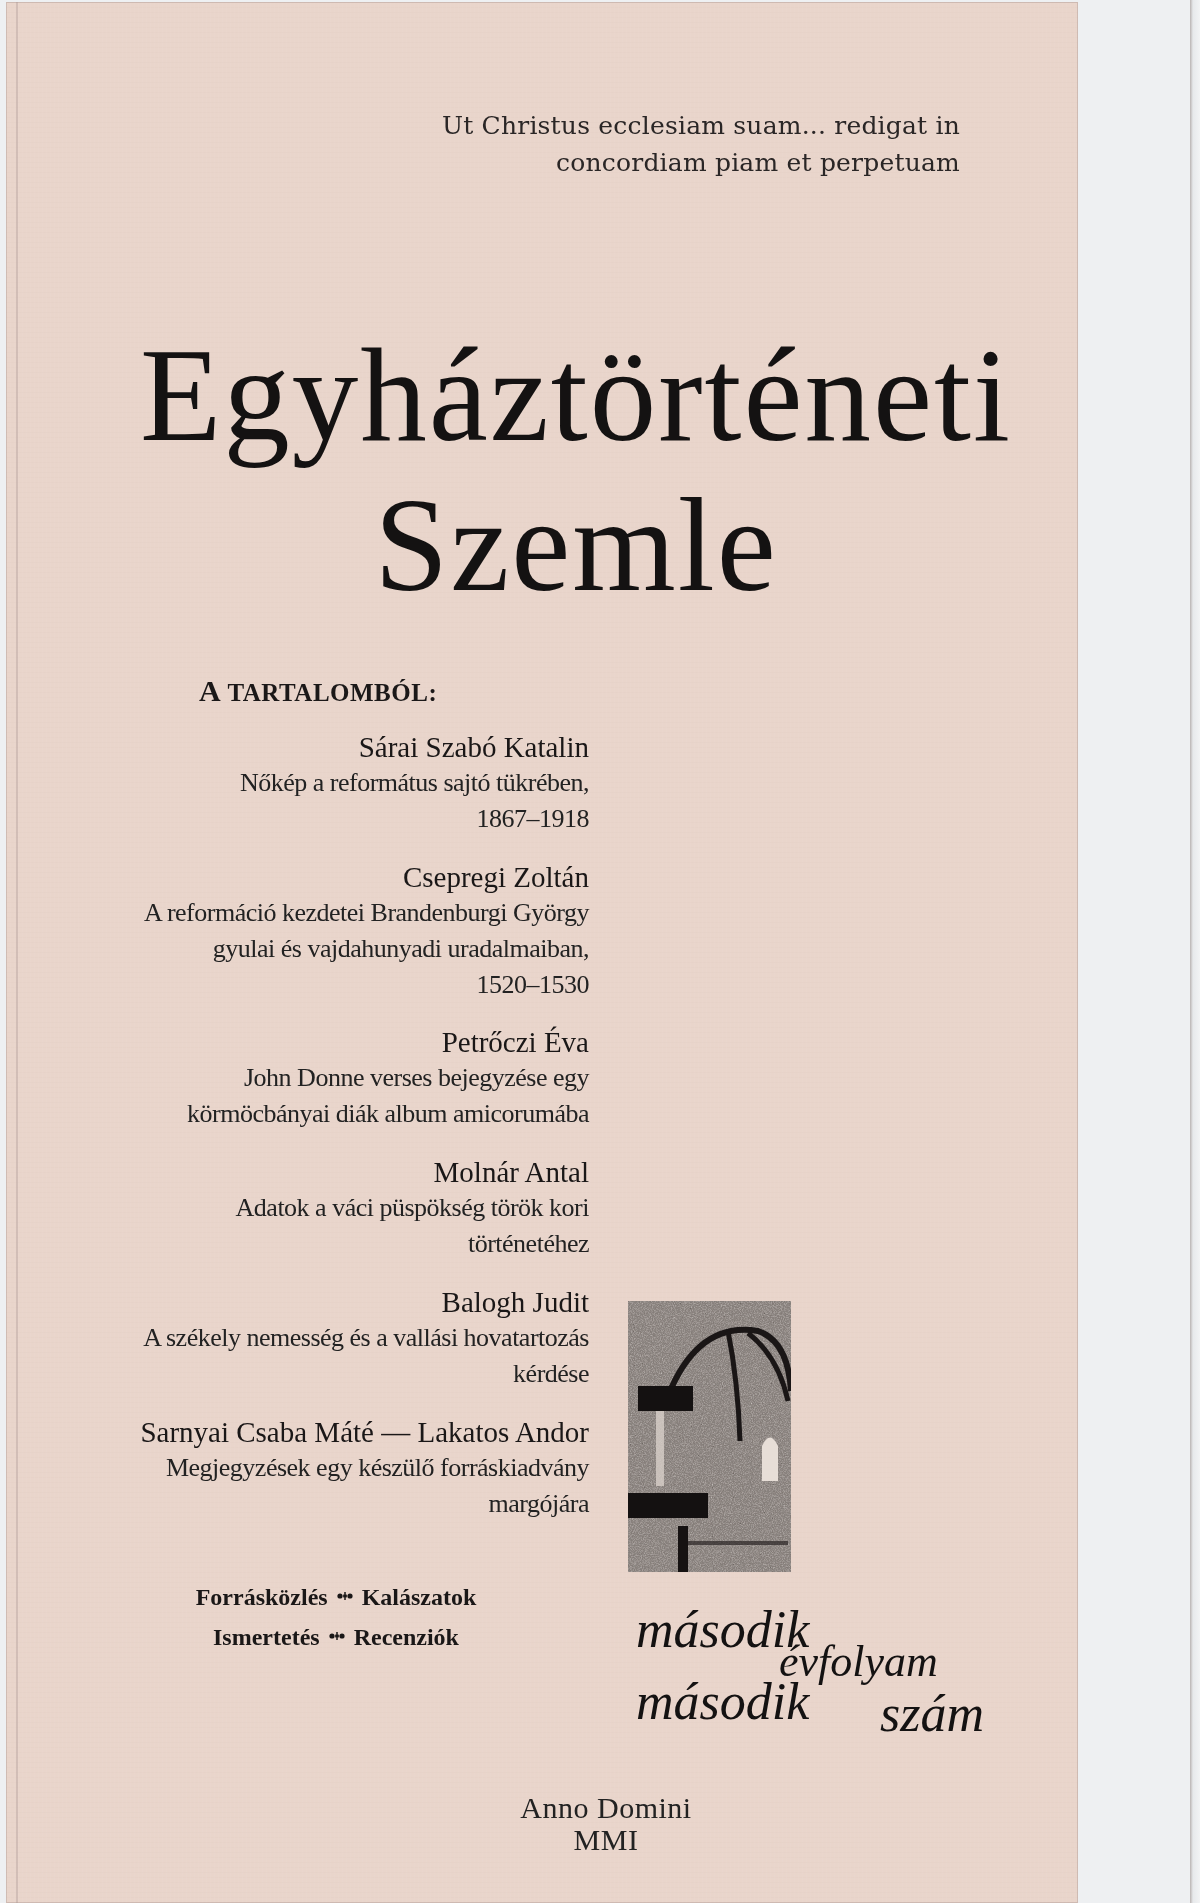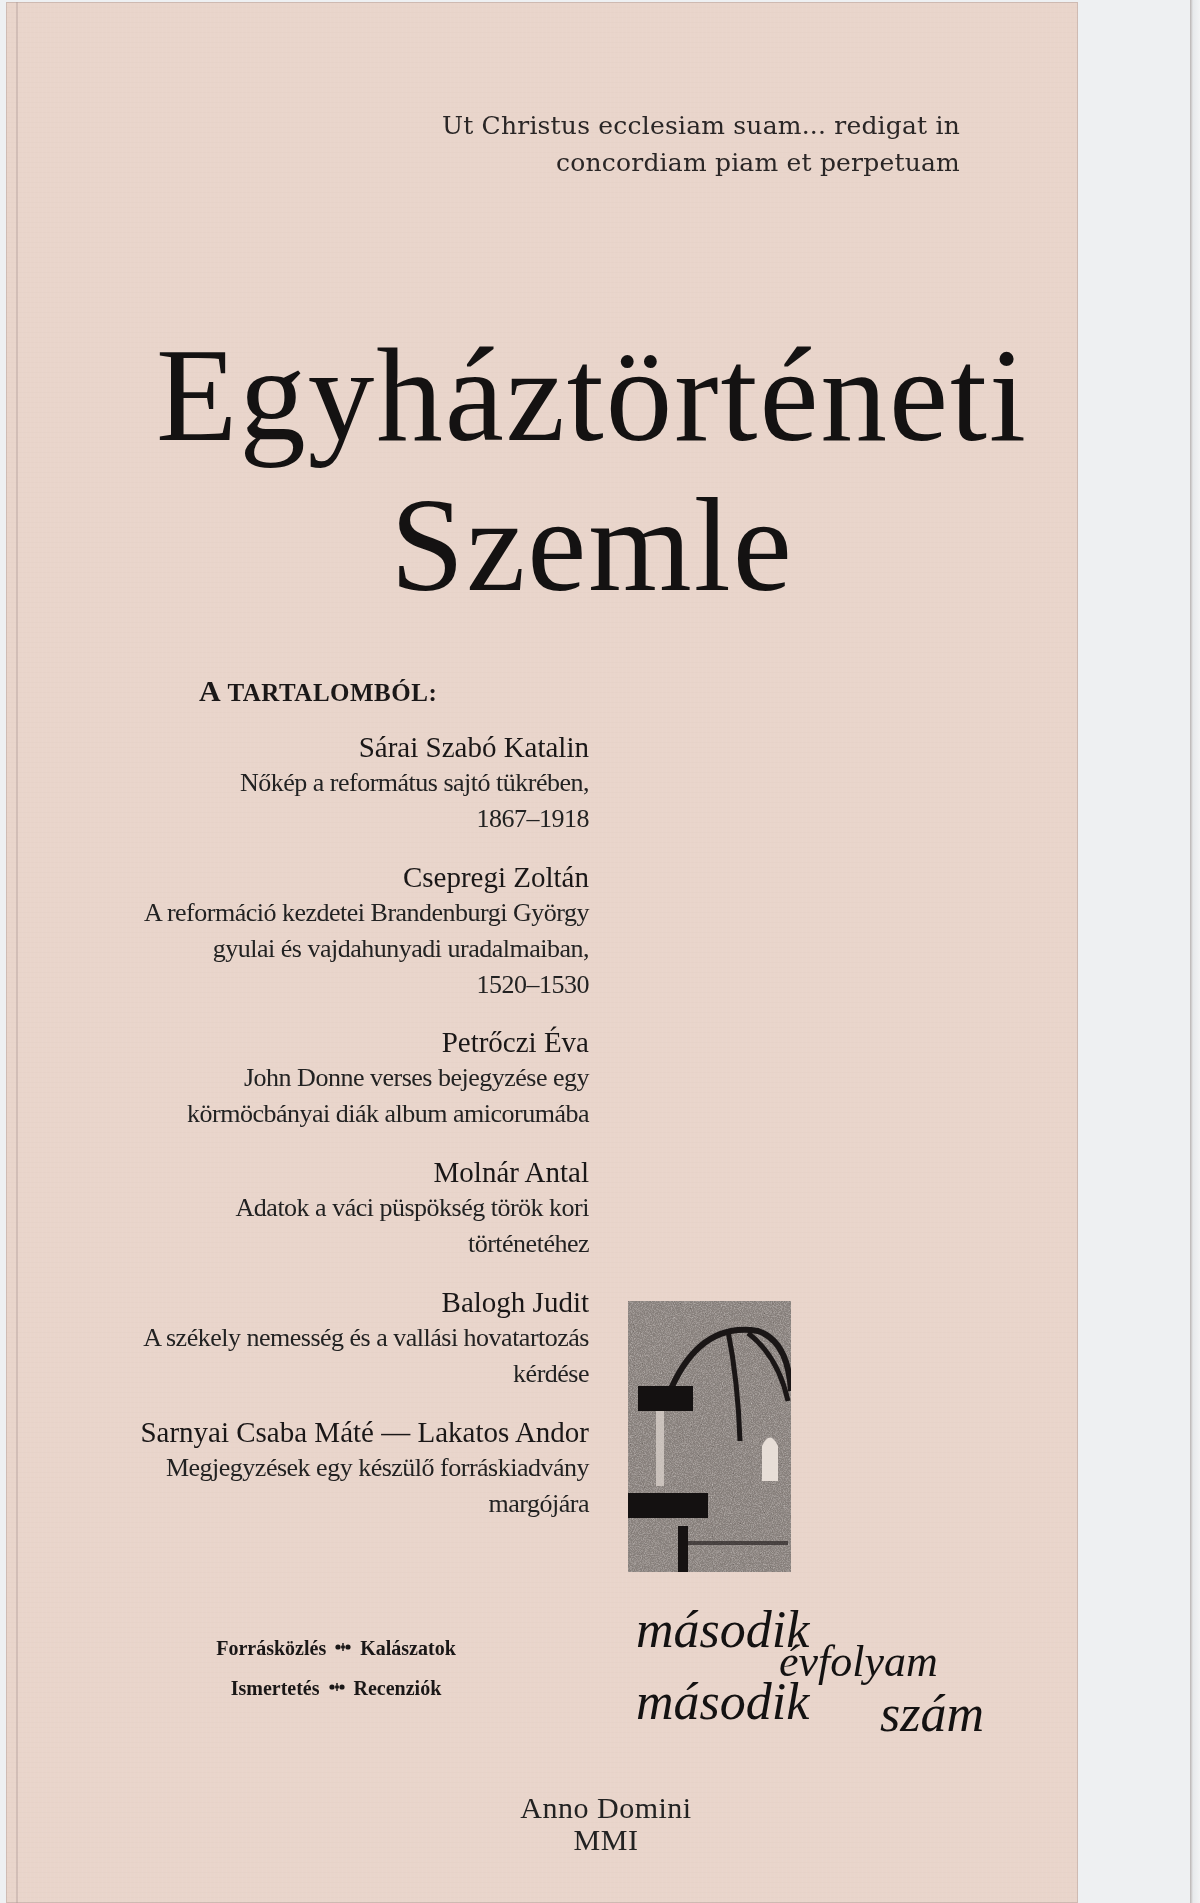--- a/index.html
+++ b/index.html
@@ -90,25 +90,25 @@
       display: block;
       font-size: 26px;
       line-height: 36px;
       color: #222;
       letter-spacing: -0.5px;
       transform-origin: right center;
     }
     .sections {
       position: absolute;
       left: 120px;
-      top: 1626px;
+      top: 1575px;
       width: 420px;
       text-align: center;
       font-family: "Liberation Serif", "DejaVu Serif", serif;
-      font-size: 20px;
+      font-size: 24px;
       font-weight: bold;
       line-height: 40px;
       color: #1a1717;
     }
     .orn {
       display: inline-block;
       vertical-align: middle;
       margin: 0 8px;
       width: 18px;
       height: 10px;
@@ -166,21 +166,21 @@
 <div class="right-edge"></div>
 
 <div class="cover">
   <div class="left-fold"></div>
 
   <div class="motto">
     <div>Ut Christus ecclesiam suam... redigat in</div>
     <div>concordiam piam et perpetuam</div>
   </div>
 
-  <h1 class="title" style="margin:0;font-weight:normal;padding-left:16px;">
+  <h1 class="title" style="margin:0;font-weight:normal;">
     <span class="line1" style="display:block;">Egyháztörténeti</span>
     <span class="line2">Szemle</span>
   </h1>
 
   <div class="contents">
     <div class="contents-heading">
       <span class="big">A</span>
       <span>TARTALOMBÓL:</span>
     </div>
 

